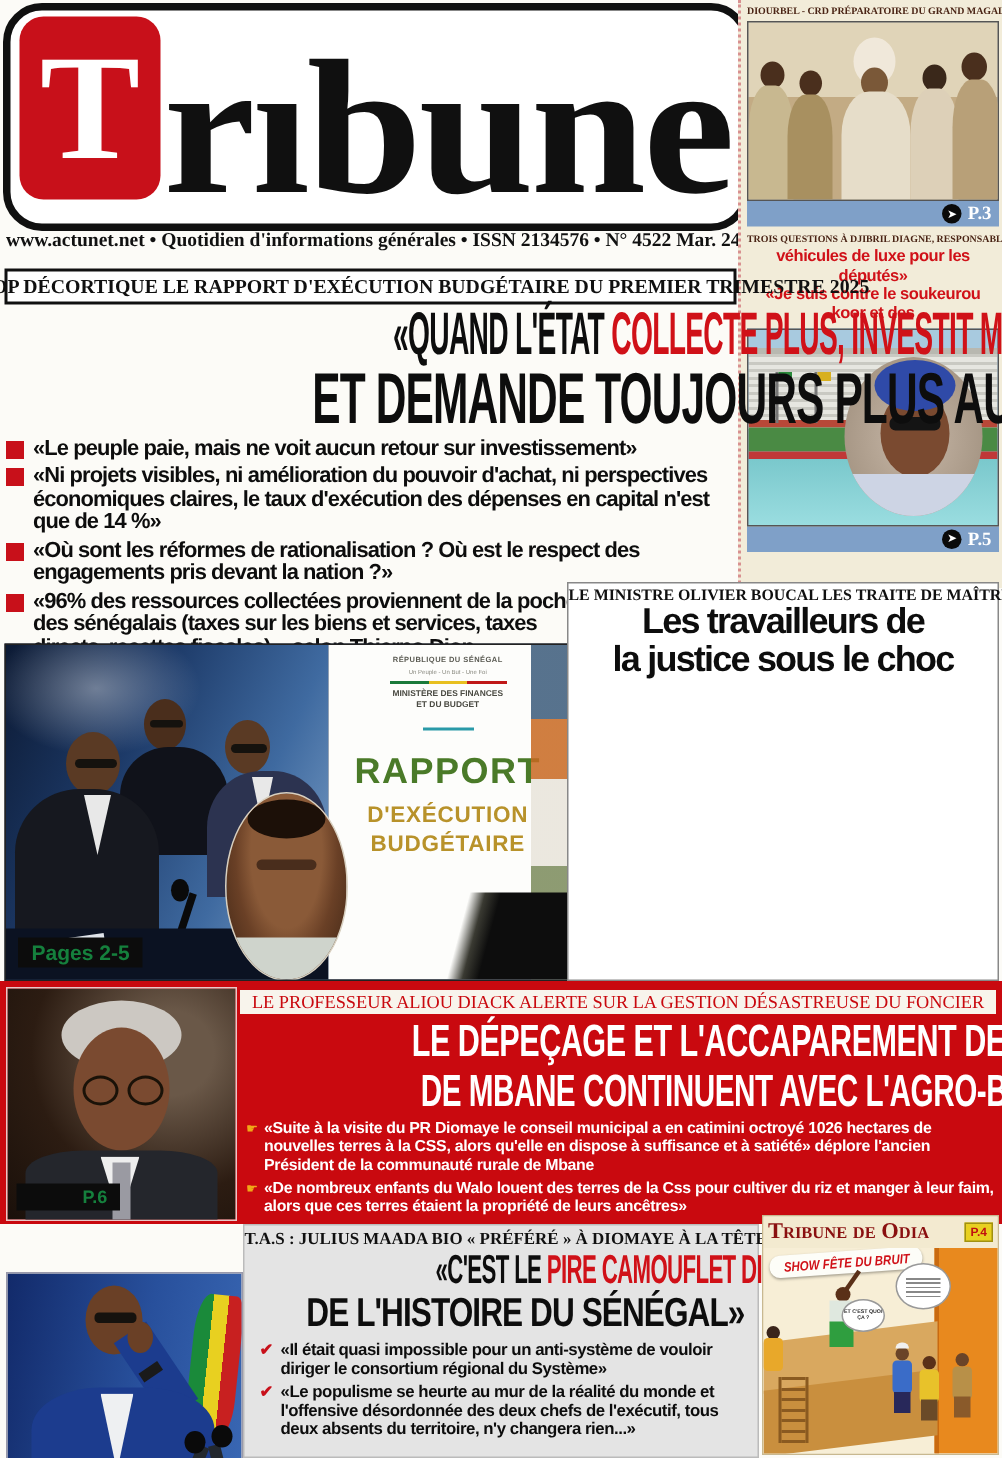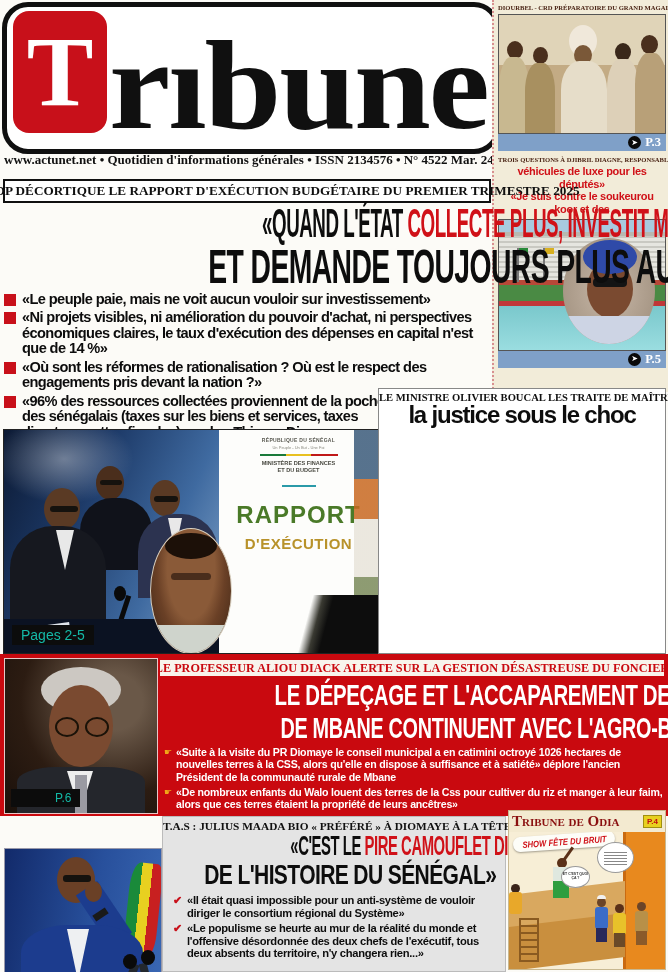--- a/index.html
+++ b/index.html
@@ -82,21 +82,21 @@
   .cov-side{position:absolute;right:0;top:0;width:24px;height:100%;opacity:.85;
             background:linear-gradient(#3a5a7a 0 22%,#c86820 22% 40%,#e8e4da 40% 66%,#7a8a5a 66% 100%);}
   .cov-desk{position:absolute;bottom:0;left:0;width:100%;height:58px;
             background:linear-gradient(285deg,#0d0d0d 0 34%,#3a3a32 40%,transparent 46%);}
   .ovalinset{left:146px;top:98px;width:80px;height:124px;border-radius:50%;z-index:5;
              background:radial-gradient(ellipse at 50% 32%,#8a5a38 0 42%,#6a4026 60%,#3c2414 100%);
              border:1px solid #d8d0c0;overflow:hidden;}
   .oval-hair{position:absolute;left:14px;top:4px;width:52px;height:26px;border-radius:50%;background:#1c1008;}
   .oval-eyes{position:absolute;left:20px;top:44px;width:40px;height:7px;background:rgba(20,10,5,.55);border-radius:4px;}
   .oval-shirt{position:absolute;left:0;bottom:0;width:100%;height:28px;background:#cfd4cc;}
-  .pbadge{position:absolute;background:#0c0c0c;color:#14b8a6;font-weight:normal;font-size:14px;padding:2px 9px;z-index:6;}
+  .pbadge{position:absolute;background:#0c0c0c;color:#15803d;font-weight:bold;font-size:14px;padding:2px 9px;z-index:6;}
 
   
   .justice{left:378px;top:388px;width:288px;height:266px;background:#fff;border:1px solid #888;z-index:4;box-sizing:border-box;}
   .jkicker{font-family:"Liberation Serif",serif;font-weight:bold;font-size:10.6px;color:#101010;
            text-align:center;margin-top:3px;white-space:nowrap;}
   .jhead{font-weight:bold;font-size:24px;line-height:1.03;letter-spacing:-1.2px;text-align:center;color:#0d0d0d;}
   .jphoto{position:relative;margin:4px 6px 0;height:186px;border:1px solid #666;overflow:hidden;
           background:linear-gradient(#b8b8b0,#8a8a80);}
   .robe{position:absolute;left:42px;top:16px;width:196px;height:156px;background:#14161a;
         border-radius:46% 46% 8% 8% / 34% 34% 4% 4%;}
@@ -145,21 +145,21 @@
   .profphoto{left:4px;top:658px;width:152px;height:154px;border:1px solid #e8c8c8;overflow:hidden;z-index:5;
              background:radial-gradient(circle at 72% 28%,#6a5848 0 18%,#2c1c12 60%,#1a100a 100%);}
   .hair{position:absolute;left:36px;top:8px;width:80px;height:46px;border-radius:50%;background:#ccc8c2;}
   .pface2{position:absolute;left:44px;top:26px;width:64px;height:82px;border-radius:50%;background:#7a4a30;}
   .gl{position:absolute;width:20px;height:16px;border:2px solid #1a1208;border-radius:50%;top:58px;}
   .suit2{position:absolute;left:12px;top:108px;width:128px;height:50px;background:#24262c;border-radius:30% 30% 0 0;}
   .shirt2{position:absolute;left:62px;top:112px;width:26px;height:42px;background:#eee;
           clip-path:polygon(0 0,100% 0,50% 100%);}
   .tie2{position:absolute;left:70px;top:116px;width:12px;height:40px;background:#9a9aa2;}
   .landkick{left:160px;top:660px;width:504px;height:16px;background:#f8f4ec;display:flex;align-items:center;justify-content:center;}
-  .landkick span{font-family:"Liberation Serif",serif;font-weight:bold;font-size:12.2px;color:#c9090f;white-space:nowrap;}
+  .landkick span{font-family:"Liberation Serif",serif;font-weight:normal;font-size:12.2px;color:#c9090f;white-space:nowrap;}
   .landhl{left:158px;top:678px;width:508px;text-align:center;color:#fff;}
   .lhl{font-weight:bold;font-size:30px;line-height:33px;letter-spacing:-0.5px;white-space:nowrap;}
   .sx68{display:inline-block;transform:scaleX(.68);}
   .sx66{display:inline-block;transform:scaleX(.66);}
   .landbul{left:164px;top:746px;width:500px;list-style:none;margin:0;padding:0;}
   .landbul li{display:flex;margin-bottom:3px;}
   .pt{flex:0 0 12px;color:#f0a818;font-size:9px;line-height:12px;}
   .ltext{font-weight:bold;font-size:10.6px;line-height:1.16;color:#fff;letter-spacing:-0.2px;}
 
   
@@ -292,21 +292,21 @@
   <div class="abs kickerbox">
     <span>THIERNO DIOP DÉCORTIQUE LE RAPPORT D'EXÉCUTION BUDGÉTAIRE DU PREMIER TRIMESTRE 2025</span>
   </div>
   <div class="abs mainhl">
     <div class="hl1"><span class="hl-line sx47"><span class="blk">«QUAND L'ÉTAT </span><span class="red">COLLECTE PLUS, INVESTIT MOINS...</span></span></div>
     <div class="hl2"><span class="hl-line sx59 blk">ET DEMANDE TOUJOURS PLUS AU PEUPLE»</span></div>
   </div>
   <ul class="abs bullets">
     <li>
         <span class="sq"></span>
-        <span class="btext">«Le peuple paie, mais ne voit aucun vouloir sur investissement»</span>
+        <span class="btext">«Le peuple paie, mais ne voit aucun retour sur investissement»</span>
       </li>
     <li>
         <span class="sq"></span>
         <span class="btext">«Ni projets visibles, ni amélioration du pouvoir d'achat, ni perspectives économiques claires, le taux d'exécution des dépenses en capital n'est que de 14 %»</span>
       </li>
     <li>
         <span class="sq"></span>
         <span class="btext">«Où sont les réformes de rationalisation ? Où est le respect des engagements pris devant la nation ?»</span>
       </li>
     <li>
@@ -338,34 +338,36 @@
       <div class="cov-rep">RÉPUBLIQUE DU SÉNÉGAL</div>
       <div class="cov-motto">Un Peuple - Un But - Une Foi</div>
       <div class="cov-flag"></div>
       <div class="cov-min">
         <div>MINISTÈRE DES FINANCES</div>
         <div>ET DU BUDGET</div>
       </div>
       <div class="cov-line"></div>
       <div class="cov-w1">RAPPORT</div>
       <div class="cov-w2">D'EXÉCUTION</div>
+      <div class="cov-w3">BUDGÉTAIRE</div>
       <div class="cov-side"></div>
       <div class="cov-desk"></div>
     </div>
     <div class="abs ovalinset">
       <div class="oval-hair"></div>
       <div class="oval-eyes"></div>
       <div class="oval-shirt"></div>
     </div>
     <div class="pbadge" style="left:8px;bottom:8px;">Pages 2-5</div>
   </div>
 
   <div class="abs justice">
     <div class="jkicker">LE MINISTRE OLIVIER BOUCAL LES TRAITE DE MAÎTRES CHANTEURS</div>
     <div class="jhead">
+      <div>Les travailleurs de</div>
       <div>la justice sous le choc</div>
     </div>
   </div>
 
   <div class="abs redband"></div>
   <div class="abs profphoto">
     <div class="hair"></div>
     <div class="pface2"></div>
     <div class="gl" style="left:50px;"></div>
     <div class="gl" style="left:80px;"></div>

